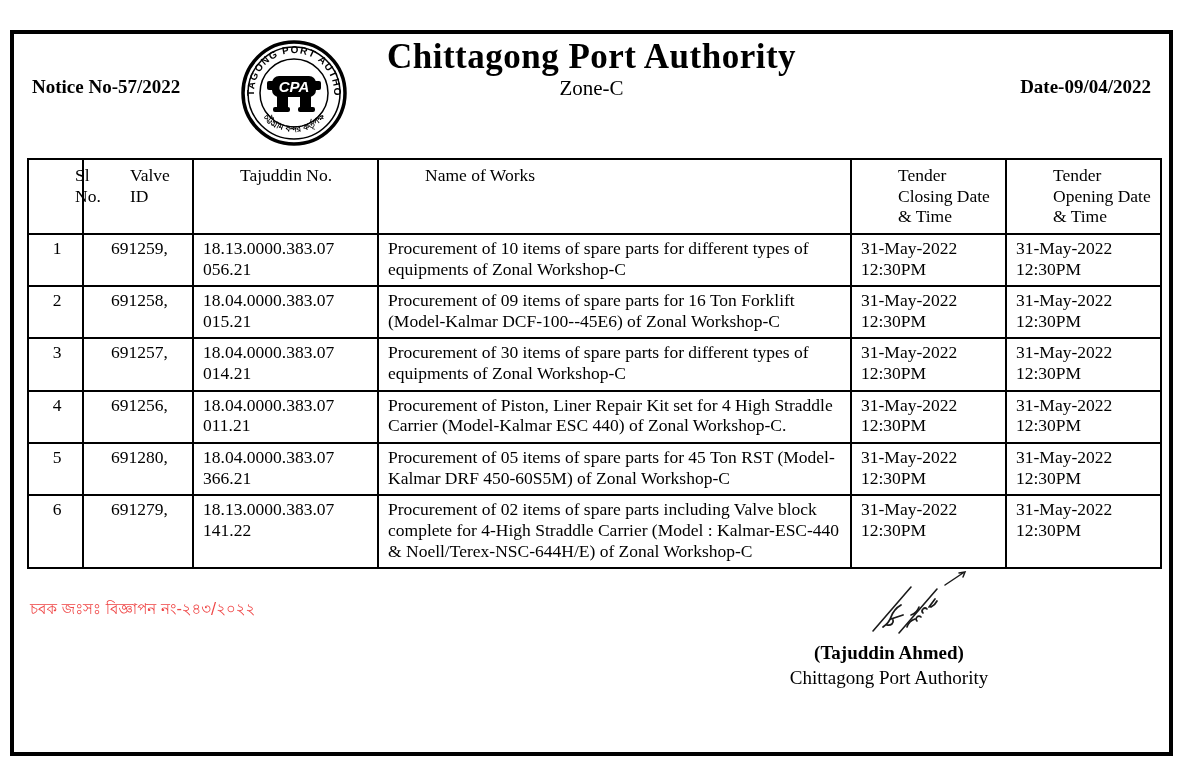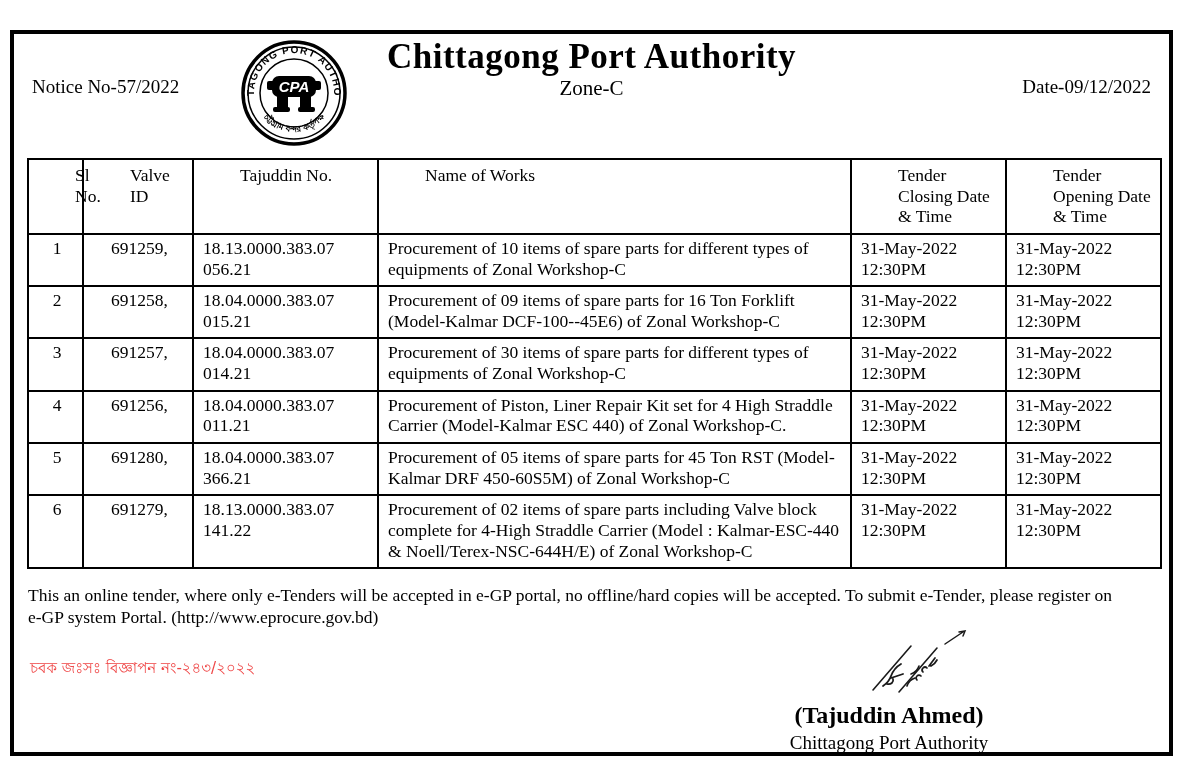--- a/index.html
+++ b/index.html
@@ -28,20 +28,21 @@
     font-size: 35px; font-weight: bold; letter-spacing: 0.5px;
     line-height: 1.1;
   }
   .title-sub { font-size: 26px; line-height: 1.15; }
   .title-zone { font-size: 21px; line-height: 1.1; }
   .meta-row {
     display: flex; justify-content: space-between;
     padding: 0 18px 0 18px;
     font-size: 19px;
     margin-top: -24px;
+    font-weight: bold;
   }
   
   table.tender-table {
     border-collapse: collapse;
     table-layout: fixed;
     width: 1133px;
     margin: 6px 0 0 13px;
     font-size: 17.5px;
   }
   .tender-table th, .tender-table td {
@@ -69,21 +70,21 @@
     font-family: "DejaVu Sans", sans-serif;
     line-height: 1.6;
     color: #ef4444;
   }
   .sign-block {
     position: absolute; right: 100px; top: 0;
     width: 360px;
     text-align: center;
   }
   .sign-scribble { margin-left: 60px; height: 72px; }
-  .sign-name { font-size: 24px; font-weight: bold; line-height: 1.3; }
+  .sign-name { font-size: 19px; font-weight: bold; line-height: 1.3; }
   .sign-title, .sign-org { font-size: 19px; line-height: 1.3; }
 </style>
 </head>
 <body>
 
 <div class="page-border">
 
   <div class="header">
     <div class="logo-wrap">
       <svg width="108" height="108" viewBox="0 0 108 108">
@@ -112,21 +113,21 @@
           <text x="54" y="53" text-anchor="middle" font-size="15" font-style="italic" font-weight="bold" font-family="Liberation Sans, sans-serif" fill="#fff">CPA</text>
         </g>
       </svg>
     </div>
     <div class="titles">
       <div class="title-main">Chittagong Port Authority</div>
       <div class="title-zone">Zone-C</div>
     </div>
     <div class="meta-row">
       <span>Notice No-57/2022</span>
-      <span>Date-09/12/2022</span>
+      <span>Date-09/04/2022</span>
     </div>
   </div>
 
   <table class="tender-table">
     <colgroup>
       <col style="width:55px">
         <col style="width:110px">
         <col style="width:185px">
       <col style="width:473px">
         <col style="width:155px">
@@ -205,22 +206,20 @@
 141.22</td>
         <td>Procurement of 02 items of spare parts including Valve block complete for 4-High  Straddle Carrier (Model : Kalmar-ESC-440 &amp; Noell/Terex-NSC-644H/E) of Zonal Workshop-C</td>
         <td>31-May-2022
 12:30PM</td>
         <td>31-May-2022
 12:30PM</td>
       </tr>
     </tbody>
   </table>
 
-  <div class="note">This an online tender, where only e-Tenders will be accepted in e-GP portal, no offline/hard copies will be accepted. To submit e-Tender, please register on
-e-GP system Portal. (http://www.eprocure.gov.bd)</div>
 
   <div class="footer-zone">
     <div class="bengali-block">
       <div>চবক জঃসঃ বিজ্ঞাপন নং-২৪৩/২০২২</div>
     </div>
 
     <div class="sign-block">
       <div class="sign-scribble">
         <svg width="120" height="72" viewBox="0 0 120 72">
           <g stroke="#1a1a1a" fill="none" stroke-linecap="round">

